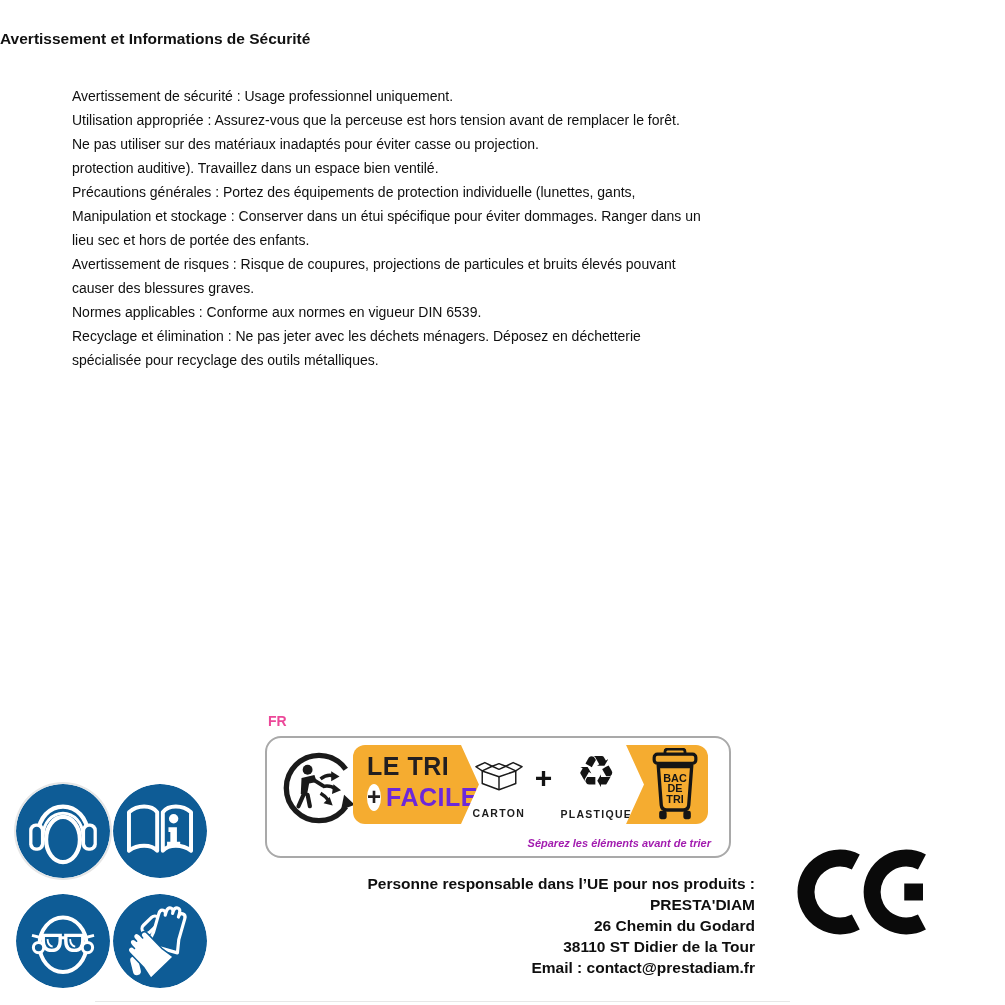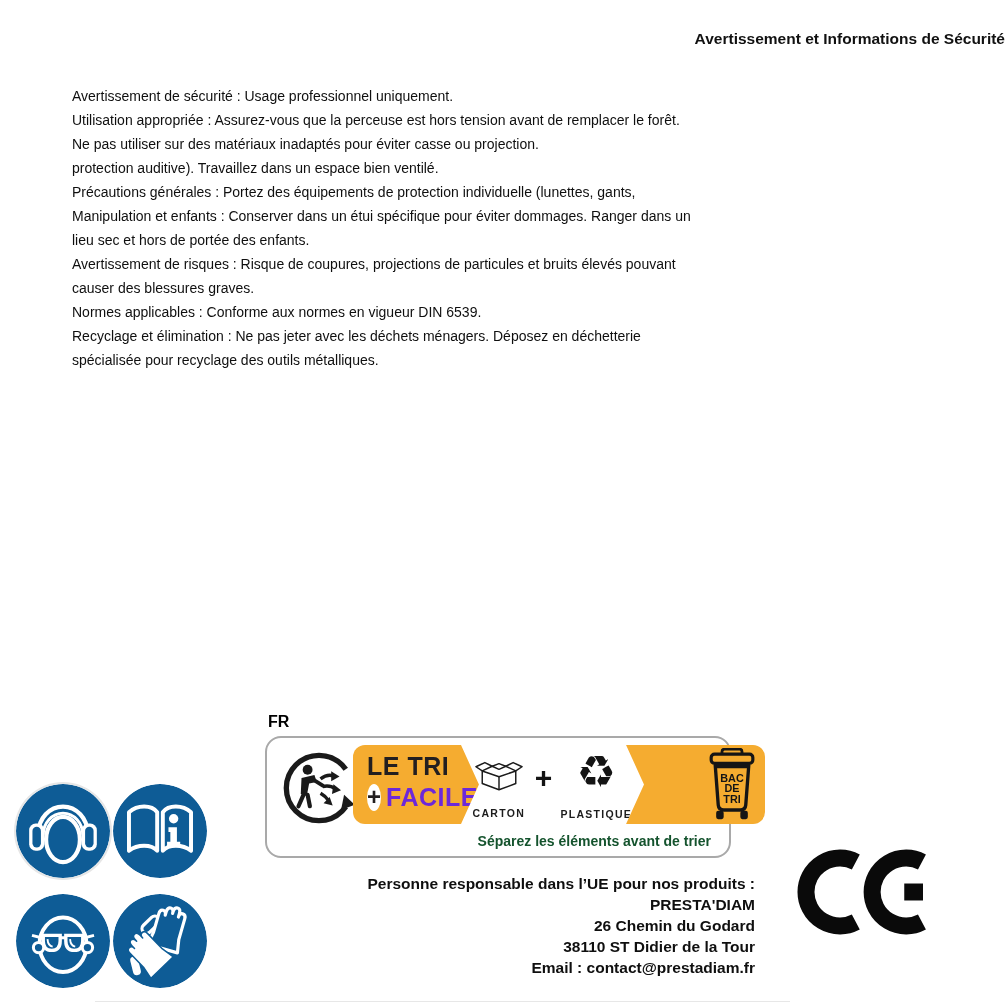--- a/index.html
+++ b/index.html
@@ -4,37 +4,37 @@
 <style>
   html,body{margin:0;padding:0;}
   body{
     width:1005px;height:1005px;position:relative;background:#ffffff;
     font-family:"Liberation Sans", sans-serif;color:#111;overflow:hidden;
   }
   .abs{position:absolute;}
 
   
   #doc-title{
-    top:30px;left:0;width:1005px;text-align:right;
+    top:30px;left:0;width:1005px;text-align:left;
     font-size:15.5px;font-weight:700;color:#111;
   }
 
   
   #body-text{top:84px;left:72px;width:915px;font-size:14px;line-height:24px;color:#0f0f0f;}
   #body-text .bline{white-space:nowrap;}
 
   
-  #fr-label{left:268px;top:713px;font-size:16px;font-weight:700;color:#000000;}
+  #fr-label{left:268px;top:713px;font-size:14px;font-weight:700;color:#ec4899;}
   #tri-box{
     left:265px;top:736px;width:466px;height:122px;background:#fff;
     border:2px solid #a9a9a9;border-radius:16px;box-sizing:border-box;
   }
   #triman{left:14px;top:7px;width:76px;height:86px;}
   #tri-band{
-    left:86px;top:7px;width:412px;height:79px;background:#F5AC30;border-radius:12px;
+    left:86px;top:7px;width:355px;height:79px;background:#F5AC30;border-radius:12px;
   }
   #tri-title{left:14px;top:8px;width:100px;}
   #tri-title .l1{font-size:25px;font-weight:800;color:#231f20;letter-spacing:.5px;line-height:26px;}
   #tri-title .l2{display:flex;align-items:center;margin-top:4px;}
   #plus-circle{
     width:27px;height:27px;border-radius:50%;background:#fff;color:#231f20;
     font-size:24px;font-weight:800;display:flex;align-items:center;justify-content:center;
     margin-right:5px;line-height:1;padding-bottom:2px;box-sizing:border-box;
   }
   #tri-title .fac{font-size:25px;font-weight:800;color:#6d28d9;letter-spacing:.5px;}
@@ -43,21 +43,21 @@
     clip-path:polygon(0 0,90.2% 0,100% 50%,90.2% 100%,0 100%,9.8% 50%);
     display:flex;align-items:center;justify-content:center;
     padding:0 26px 0 24px;box-sizing:border-box;gap:8px;
   }
   .mat-col{display:flex;flex-direction:column;align-items:center;}
   .mat-label{font-size:10.5px;font-weight:700;letter-spacing:1.3px;color:#1c1c1c;margin-top:13px;}
   #plus-mid{font-size:30px;font-weight:800;color:#141414;margin-top:-14px;}
   #recycle-glyph{font-size:44px;line-height:46px;color:#141414;}
   #bin{right:8px;top:3px;width:50px;height:74px;}
   #tri-tagline{
-    right:18px;bottom:7px;font-size:14px;font-weight:600;color:#14532d;
+    right:18px;bottom:7px;font-size:11px;font-style:italic;font-weight:600;color:#a21caf;
   }
 
   
   #safety-icons{
     left:16px;top:784px;width:191px;
     display:grid;grid-template-columns:94px 94px;grid-column-gap:3px;grid-row-gap:16px;
   }
   .sicon{width:94px;height:94px;border-radius:50%;}
   .ring{box-shadow:0 0 0 2px #e6e6e6;}
 
@@ -75,21 +75,21 @@
 <body>
 
 <div class="abs" id="doc-title">Avertissement et Informations de Sécurité</div>
 
 <div class="abs" id="body-text">
   <div class="bline">Avertissement de sécurité : Usage professionnel uniquement.</div>
   <div class="bline">Utilisation appropriée : Assurez-vous que la perceuse est hors tension avant de remplacer le forêt.</div>
   <div class="bline">Ne pas utiliser sur des matériaux inadaptés pour éviter casse ou projection.</div>
   <div class="bline">protection auditive). Travaillez dans un espace bien ventilé.</div>
   <div class="bline">Précautions générales : Portez des équipements de protection individuelle (lunettes, gants,</div>
-  <div class="bline">Manipulation et enfants : Conserver dans un étui spécifique pour éviter dommages. Ranger dans un</div>
+  <div class="bline">Manipulation et stockage : Conserver dans un étui spécifique pour éviter dommages. Ranger dans un</div>
   <div class="bline">lieu sec et hors de portée des enfants.</div>
   <div class="bline">Avertissement de risques : Risque de coupures, projections de particules et bruits élevés pouvant</div>
   <div class="bline">causer des blessures graves.</div>
   <div class="bline">Normes applicables : Conforme aux normes en vigueur DIN 6539.</div>
   <div class="bline">Recyclage et élimination : Ne pas jeter avec les déchets ménagers. Déposez en déchetterie</div>
   <div class="bline">spécialisée pour recyclage des outils métalliques.</div>
 </div>
 
 <div class="abs" id="fr-label">FR</div>
 

